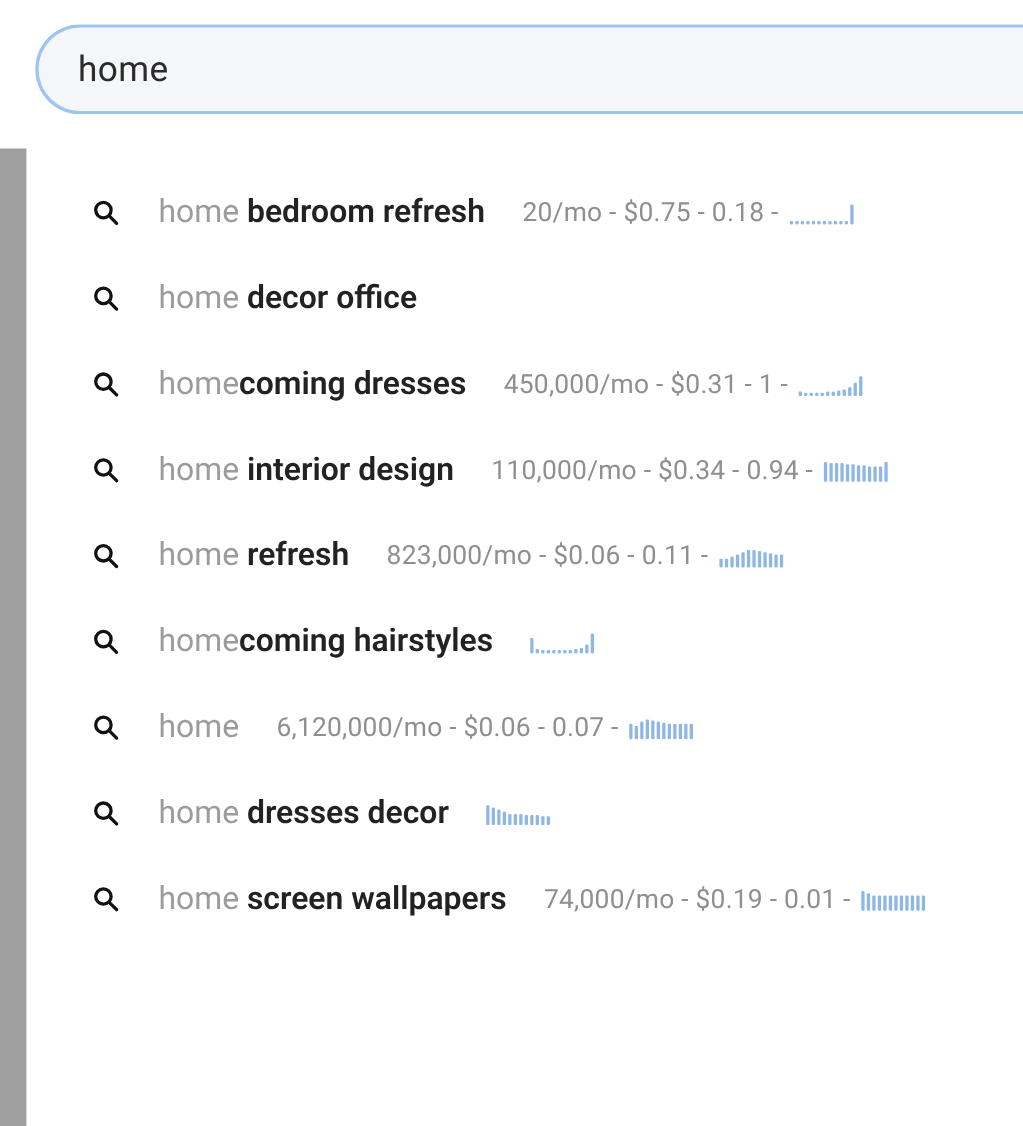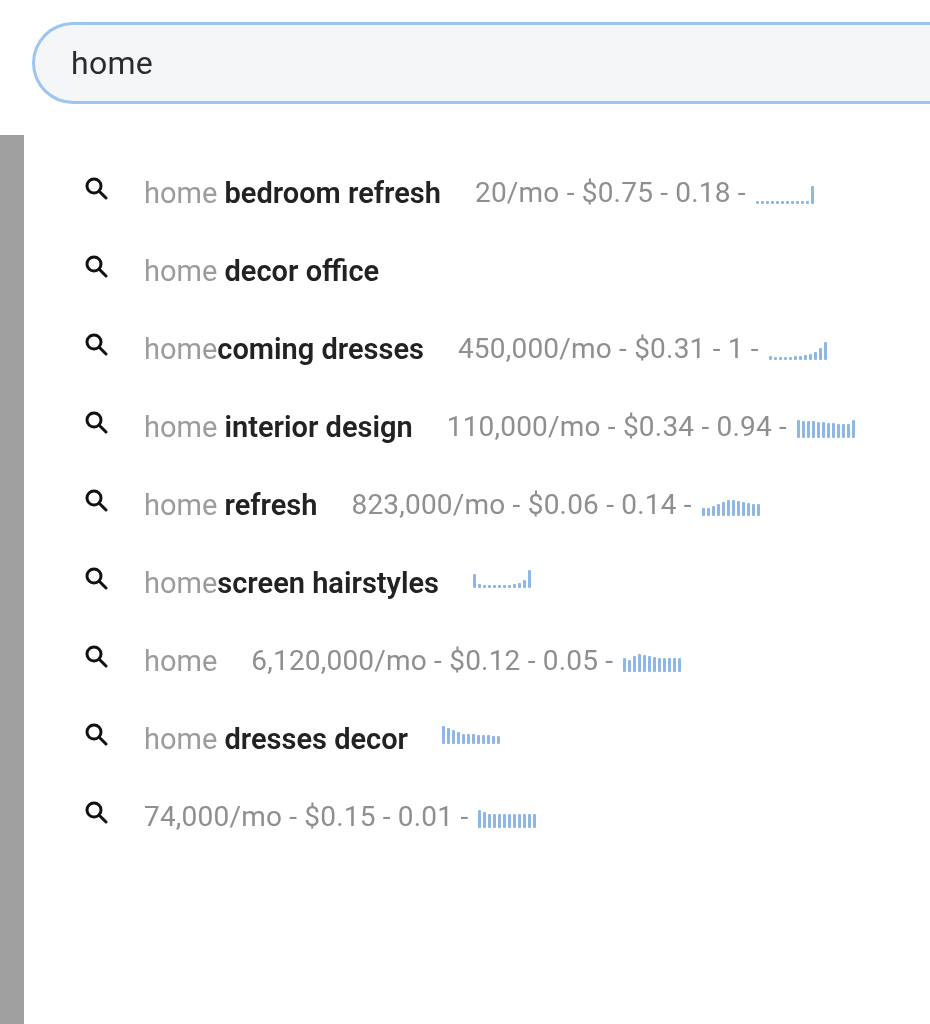--- a/index.html
+++ b/index.html
@@ -17,25 +17,25 @@
   }
   .gutter{position:absolute;left:0;top:135px;bottom:0;width:24px;background:#9f9f9f;}
   .results{margin-left:24px;padding:46px 0 0 58px;}
   .site-row{display:flex;align-items:flex-start;gap:38px;margin-bottom:46px;}
   .site-logo{flex:0 0 42px;margin-top:2px;}
   .site-title-line{display:flex;align-items:center;gap:10px;}
   .site-title{font-size:30px;font-weight:700;color:#111;}
   .verify{width:22px;height:22px;border-radius:50%;background:#d8232a;display:inline-flex;align-items:center;justify-content:center;}
   .verify svg{display:block;}
   .site-sub{font-size:22px;color:#888;margin-top:4px;}
-  .s-row{display:flex;align-items:flex-start;gap:34px;margin-bottom:44px;}
+  .s-row{display:flex;align-items:center;gap:34px;margin-bottom:44px;}
   .s-icon{flex:0 0 28px;display:flex;justify-content:center;}
   .s-term{font-size:29px;color:#9c9c9c;white-space:nowrap;}
   .s-term .b{color:#222;font-weight:600;}
-  .s-stats{font-size:28px;color:#8f8f8f;letter-spacing:.2px;display:flex;align-items:center;gap:10px;white-space:nowrap;}
+  .s-stats{font-size:24px;color:#8f8f8f;letter-spacing:.2px;display:flex;align-items:center;gap:10px;white-space:nowrap;}
   .spark{display:inline-flex;align-items:flex-end;gap:2px;height:22px;}
   .spark i{display:block;width:3px;background:#8fb7e6;border-radius:1px;}
 </style>
 </head>
 <body>
 
 <div class="search-wrap">
   <div class="search-box">
     <input type="text" value="home" style="">
   </div>
@@ -136,21 +136,21 @@
       </div>
       <div class="s-row">
         <div class="s-icon">
           <svg width="24" height="24" viewBox="0 0 24 24" fill="none">
             <circle cx="10" cy="10" r="7" stroke="#111" stroke-width="3"></circle>
             <line x1="15.5" y1="15.5" x2="22" y2="22" stroke="#111" stroke-width="3" stroke-linecap="round"></line>
           </svg>
         </div>
         <div class="s-term"><span>home </span><span class="b">refresh</span></div>
         <div class="s-stats">
-          <span>823,000/mo - $0.06 - 0.14 -</span>
+          <span>823,000/mo - $0.06 - 0.11 -</span>
           <span class="spark">
             <i style="height: 8px;"></i>
             <i style="height: 8px;"></i>
             <i style="height: 10px;"></i>
             <i style="height: 12px;"></i>
             <i style="height: 14px;"></i>
             <i style="height: 16px;"></i>
             <i style="height: 16px;"></i>
             <i style="height: 15px;"></i>
             <i style="height: 14px;"></i>
@@ -160,21 +160,21 @@
           </span>
         </div>
       </div>
       <div class="s-row">
         <div class="s-icon">
           <svg width="24" height="24" viewBox="0 0 24 24" fill="none">
             <circle cx="10" cy="10" r="7" stroke="#111" stroke-width="3"></circle>
             <line x1="15.5" y1="15.5" x2="22" y2="22" stroke="#111" stroke-width="3" stroke-linecap="round"></line>
           </svg>
         </div>
-        <div class="s-term"><span>home</span><span class="b">screen hairstyles</span></div>
+        <div class="s-term"><span>home</span><span class="b">coming hairstyles</span></div>
         <div class="s-stats">
           <span class="spark">
             <i style="height: 14px;"></i>
             <i style="height: 4px;"></i>
             <i style="height: 3px;"></i>
             <i style="height: 3px;"></i>
             <i style="height: 3px;"></i>
             <i style="height: 3px;"></i>
             <i style="height: 3px;"></i>
             <i style="height: 3px;"></i>
@@ -187,21 +187,21 @@
       </div>
       <div class="s-row">
         <div class="s-icon">
           <svg width="24" height="24" viewBox="0 0 24 24" fill="none">
             <circle cx="10" cy="10" r="7" stroke="#111" stroke-width="3"></circle>
             <line x1="15.5" y1="15.5" x2="22" y2="22" stroke="#111" stroke-width="3" stroke-linecap="round"></line>
           </svg>
         </div>
         <div class="s-term"><span>home</span></div>
         <div class="s-stats">
-          <span>6,120,000/mo - $0.12 - 0.05 -</span>
+          <span>6,120,000/mo - $0.06 - 0.07 -</span>
           <span class="spark">
             <i style="height: 14px;"></i>
             <i style="height: 12px;"></i>
             <i style="height: 16px;"></i>
             <i style="height: 18px;"></i>
             <i style="height: 17px;"></i>
             <i style="height: 16px;"></i>
             <i style="height: 15px;"></i>
             <i style="height: 14px;"></i>
             <i style="height: 14px;"></i>
@@ -236,22 +236,23 @@
           </span>
         </div>
       </div>
       <div class="s-row">
         <div class="s-icon">
           <svg width="24" height="24" viewBox="0 0 24 24" fill="none">
             <circle cx="10" cy="10" r="7" stroke="#111" stroke-width="3"></circle>
             <line x1="15.5" y1="15.5" x2="22" y2="22" stroke="#111" stroke-width="3" stroke-linecap="round"></line>
           </svg>
         </div>
-        <div class="s-stats">
-          <span>74,000/mo - $0.15 - 0.01 -</span>
+        <div class="s-term"><span>home </span><span class="b">screen wallpapers</span></div>
+        <div class="s-stats">
+          <span>74,000/mo - $0.19 - 0.01 -</span>
           <span class="spark">
             <i style="height: 18px;"></i>
             <i style="height: 16px;"></i>
             <i style="height: 14px;"></i>
             <i style="height: 14px;"></i>
             <i style="height: 14px;"></i>
             <i style="height: 14px;"></i>
             <i style="height: 14px;"></i>
             <i style="height: 14px;"></i>
             <i style="height: 14px;"></i>

